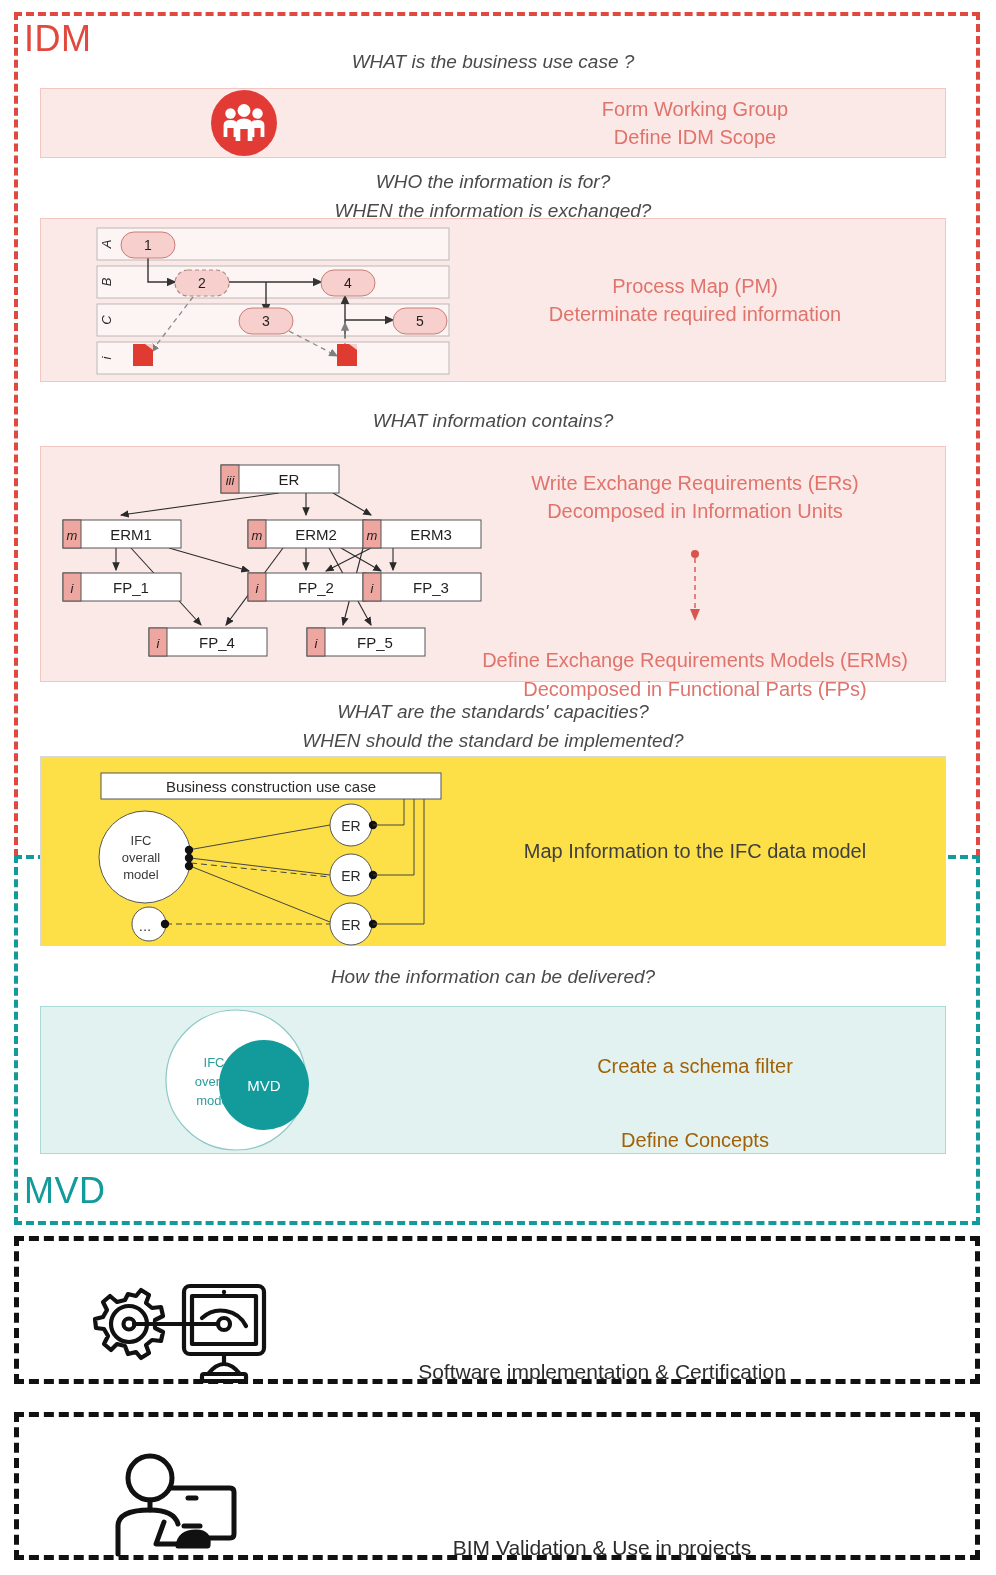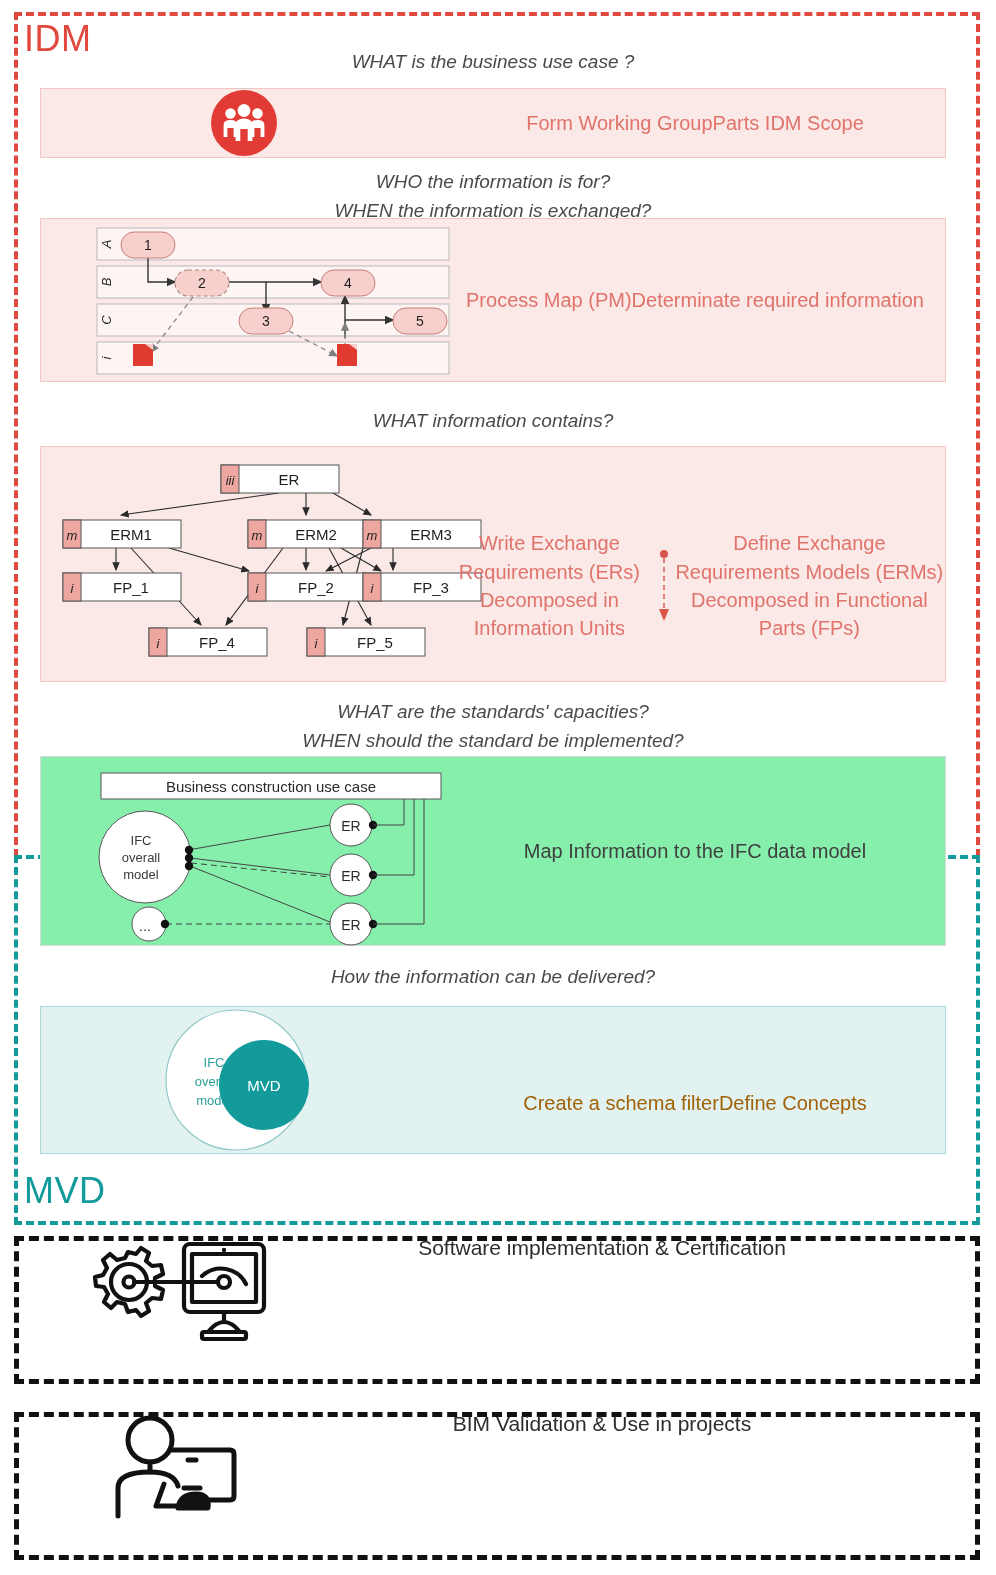--- a/index.html
+++ b/index.html
@@ -23,43 +23,43 @@
   #idm-label{left:24px;top:18px;color:#e1493f;}
   #mvd-label{left:24px;top:1170px;color:#139a9b;}
 
   
   .question{font-style:italic;font-size:19px;color:#4a4a4a;text-align:center;
             width:906px;left:40px;line-height:1.45;}
 
   
   .panel{left:40px;width:906px;box-sizing:border-box;}
   .panel.red{background:#fbe9e7;border:1px solid #f2c6c1;}
-  .panel.grey{background:#86efac;border:1px solid #d9d9d9;padding-left:40px;}
+  .panel.grey{background:#fde047;border:1px solid #d9d9d9;padding-left:40px;}
   .panel.teal{background:#e2f2f1;border:1px solid #aad9d7;}
 
   .panel-text{position:absolute;right:0;top:0;width:500px;height:100%;
-              display:flex;flex-direction:row;align-items:center;
+              display:flex;flex-direction:column;align-items:center;
               justify-content:center;text-align:center;}
   .panel-text .ln{font-size:20px;line-height:1.42;}
   .red .panel-text .ln{color:#e0736b;}
   .grey .panel-text .ln{color:#3f3f3f;}
   .teal .panel-text .ln{color:#a16207;margin-top:46px;}
 
   .panel-visual{position:absolute;left:0;top:0;}
 
   
   #p-wg{top:88px;height:70px;}
   #p-pm{top:218px;height:164px;}
   #p-er{top:446px;height:236px;}
   #p-ifc{top:756px;height:190px;}
   #p-mvd{top:1006px;height:148px;}
 
   
   .bottom-row{position:absolute;left:14px;width:966px;height:148px;
-              display:flex;align-items:flex-start;}
+              display:flex;align-items:flex-end;}
   .bottom-icon{width:330px;display:flex;justify-content:center;align-items:center;}
   .bottom-text{flex:1;text-align:center;font-size:21px;color:#2d2d2d;
                padding-right:120px;}
   #row-impl{top:1236px;}
   #row-valid{top:1412px;}
 
   
   .people-icon{width:66px;height:66px;border-radius:50%;background:#e23b35;
                display:flex;align-items:center;justify-content:center;}
 
@@ -91,21 +91,21 @@
         <circle cx="36.5" cy="10.5" r="5.2" fill="#ffffff"></circle>
         <path d="M29.6 34 L29.6 22 Q29.6 17 36.5 17 Q43.4 17 43.4 22 L43.4 34 L39.6 34 L39.6 25 L33.4 25 L33.4 34 Z" fill="#ffffff"></path>
 
         <circle cx="23" cy="7.5" r="6.4" fill="#ffffff"></circle>
         <path d="M14.6 38 L14.6 22 Q14.6 15.5 23 15.5 Q31.4 15.5 31.4 22 L31.4 38 L26.7 38 L26.7 26 L19.3 26 L19.3 38 Z" fill="#ffffff"></path>
       </svg>
     </div>
   </div>
   <div class="panel-text">
     <div class="ln">Form Working Group</div>
-    <div class="ln">Parts IDM Scope</div>
+    <div class="ln">Define IDM Scope</div>
   </div>
 </div>
 
 <div class="abs question" style="top:168px">WHO the information is for?</div>
 <div class="abs question" style="top:197px">WHEN the information is exchanged?</div>
 
 <div class="abs panel red" id="p-pm">
   <div class="panel-visual">
     <svg width="420" height="164" viewBox="0 0 420 164">
       <g stroke="#b9b9b9" stroke-width="1" fill="#ffffff" fill-opacity="0.55">

